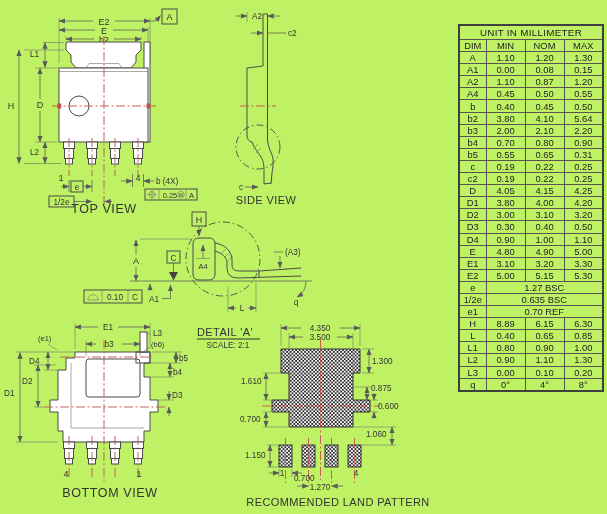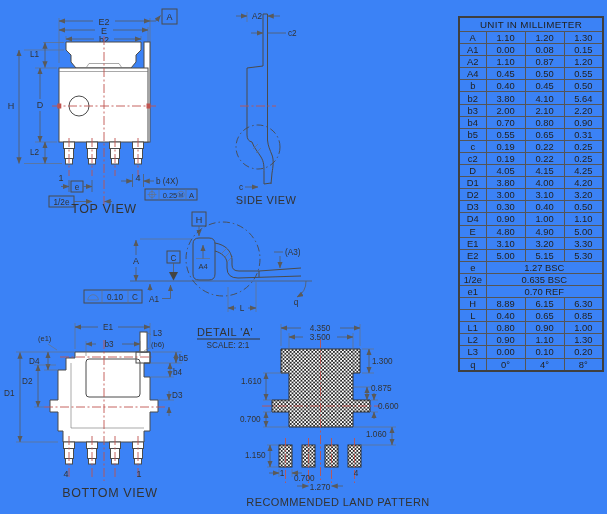--- a/index.html
+++ b/index.html
@@ -1,31 +1,31 @@
 <!DOCTYPE html>
 <html><head>
 <meta charset="utf-8">
 <style>
   html,body{margin:0;padding:0;background:#fff;}
-  #stage{position:relative;width:607px;height:514px;background:#3b82f6;overflow:hidden;
+  #stage{position:relative;width:607px;height:514px;background:#bef264;overflow:hidden;
          font-family:"Liberation Sans",sans-serif;}
   svg text{font-family:"Liberation Sans",sans-serif;fill:#333;}
   .obj{fill:#fff;stroke:#4b4b4b;stroke-width:1;}
   .objn{fill:none;stroke:#4b4b4b;stroke-width:1;}
   .thin{fill:none;stroke:#6f6f6f;stroke-width:0.6;}
   .dim{fill:none;stroke:#5a5a5a;stroke-width:0.75;}
   .cl{fill:none;stroke:#c0534f;stroke-width:0.9;stroke-dasharray:9 2.5 2 2.5;}
   .clf{fill:#c0534f;}
   .dd{fill:none;stroke:#4b4b4b;stroke-width:0.9;stroke-dasharray:7 3 1.5 3;}
   .t7{font-size:7.5px;} .t8{font-size:8.2px;} .t9{font-size:9px;}
   .t11{font-size:11px;letter-spacing:.4px;} .t12{font-size:12.5px;letter-spacing:.6px;}
   .mid{text-anchor:middle;}
   .padshape{fill:url(#chk);stroke:#333;stroke-width:1;}
   
-  #dimtablewrap{position:absolute;left:458px;top:16px;width:145px;}
+  #dimtablewrap{position:absolute;left:458px;top:24px;width:145px;}
   table.dimtable{border-collapse:collapse;width:145px;border:2px solid #3f3f3f;
                  font-size:9.4px;color:#222;table-layout:fixed;}
   table.dimtable th,table.dimtable td{border:1px solid #555;text-align:center;
                  padding:0;height:11.1px;line-height:11px;font-weight:normal;overflow:hidden;}
   table.dimtable th.title{height:13px;font-size:9.8px;letter-spacing:.3px;}
   col.cdim{width:27px;} col.cval{width:39px;}
 </style>
 </head>
 <body>
 
@@ -326,20 +326,26 @@
     <colgroup>
           <col class="cdim">
           <col class="cval">
           <col class="cval">
           <col class="cval">
         </colgroup>
     <thead>
       <tr>
         <th class="title" colspan="4">UNIT IN MILLIMETER</th>
       </tr>
+      <tr>
+        <th>DIM</th>
+        <th>MIN</th>
+        <th>NOM</th>
+        <th>MAX</th>
+      </tr>
     </thead>
     <tbody>
           <tr>
             <td>A</td>
             <td>1.10</td>
             <td>1.20</td>
             <td>1.30</td>
           </tr>
           <tr>
             <td>A1</td>

